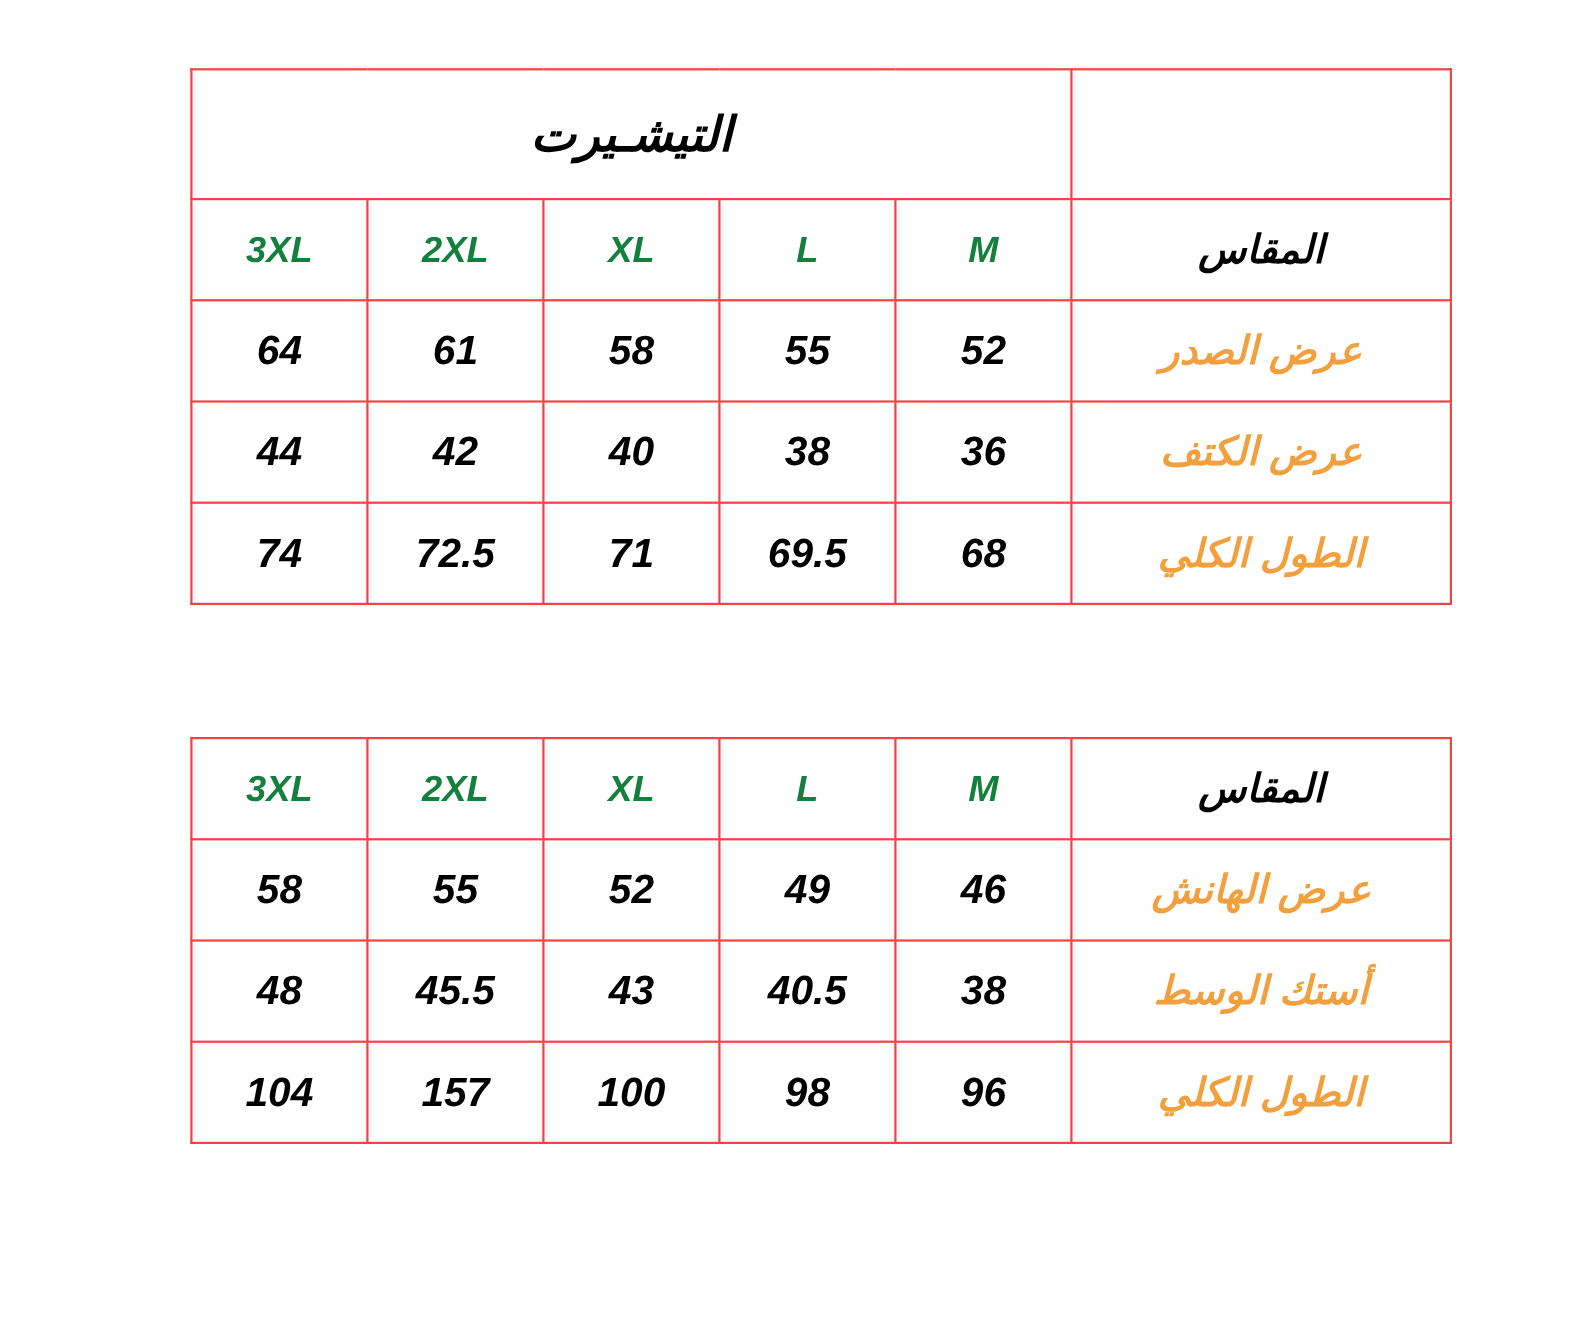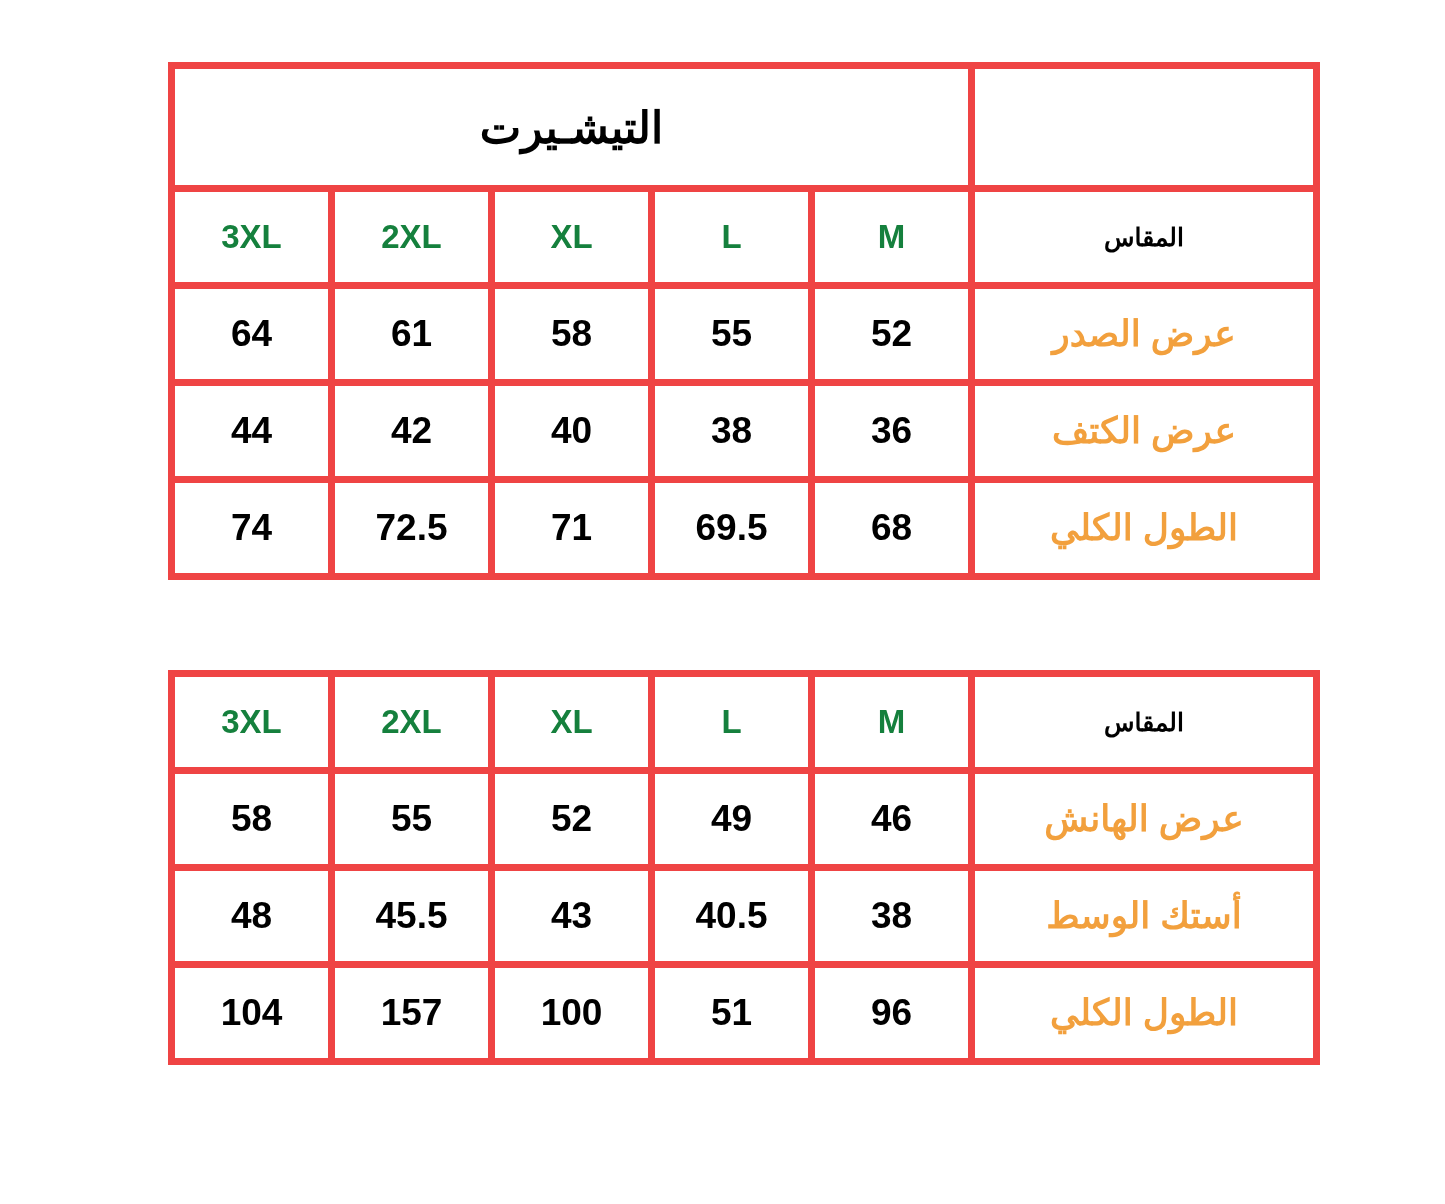--- a/index.html
+++ b/index.html
@@ -30,45 +30,46 @@
   .table-wrap.first { top: 62px; }
   .table-wrap.second { top: 670px; }
 
   table.size-table {
     border-collapse: collapse;
     width: 100%;
     table-layout: fixed;
     direction: rtl;
   }
   table.size-table td {
-    border: 7px solid #ef4444;
+    border: 2px solid #ef4444;
     text-align: center;
     vertical-align: middle;
     padding: 0;
+    font-style: italic;
   }
 
   
   col.c-label { width: 345px; }
   col.c-val  { width: 160px; }
 
   tr.title-row td.title-cell {
     height: 116px;
     font-size: 44px;
     font-weight: bold;
     letter-spacing: 1px;
   }
   tr.title-row td.title-blank {
     height: 116px;
   }
 
   tr.head-row td {
     height: 90px;
   }
   .head-label {
-    font-size: 25px;
+    font-size: 36px;
     font-weight: bold;
     color: #000000;
     text-align: center;
   }
   .head-size {
     font-size: 33px;
     font-weight: bold;
     color: #15803d;
     direction: ltr;
   }
@@ -217,21 +218,21 @@
           <td><span class="cell-val">43</span></td>
           <td><span class="cell-val">45.5</span></td>
           <td><span class="cell-val">48</span></td>
         </tr>
 
         <tr class="data-row">
           <td>
             <span class="row-label">الطول الكلي</span>
           </td>
           <td><span class="cell-val">96</span></td>
-          <td><span class="cell-val">51</span></td>
+          <td><span class="cell-val">98</span></td>
           <td><span class="cell-val">100</span></td>
           <td><span class="cell-val">157</span></td>
           <td><span class="cell-val">104</span></td>
         </tr>
       </tbody>
     </table>
   </div>
 
 </div>
 

